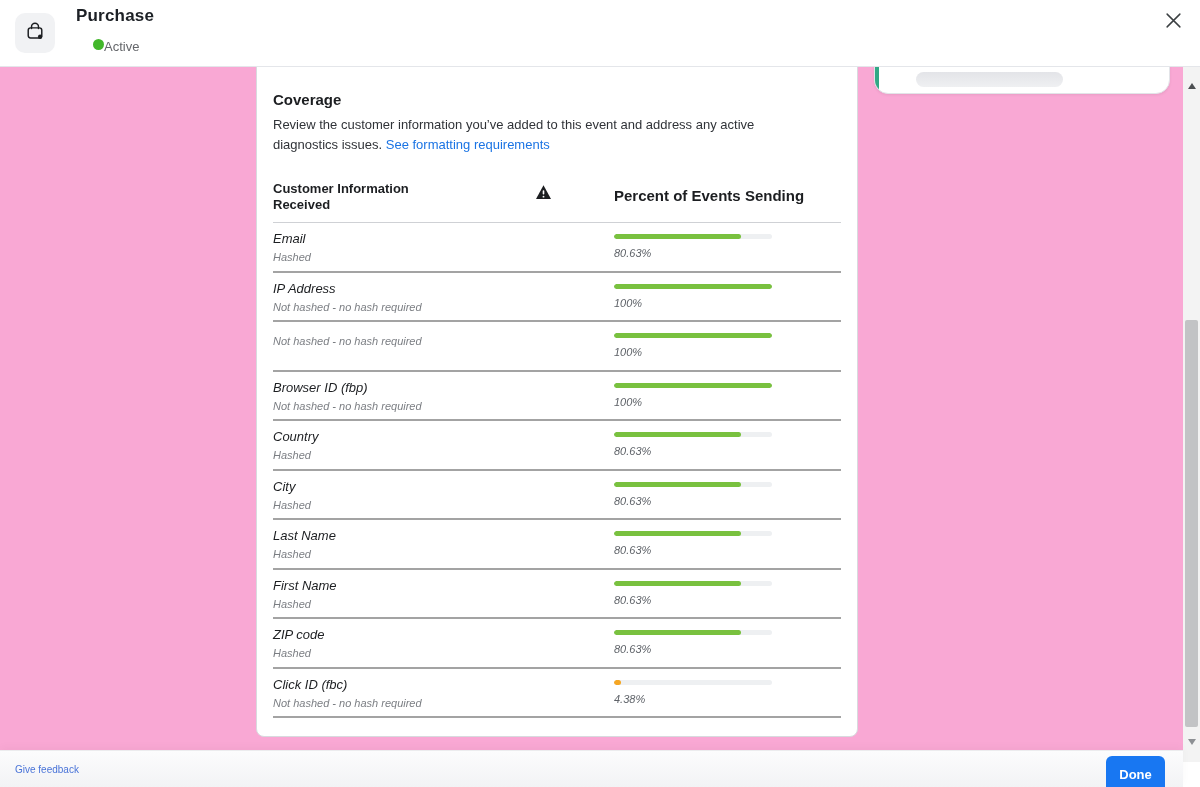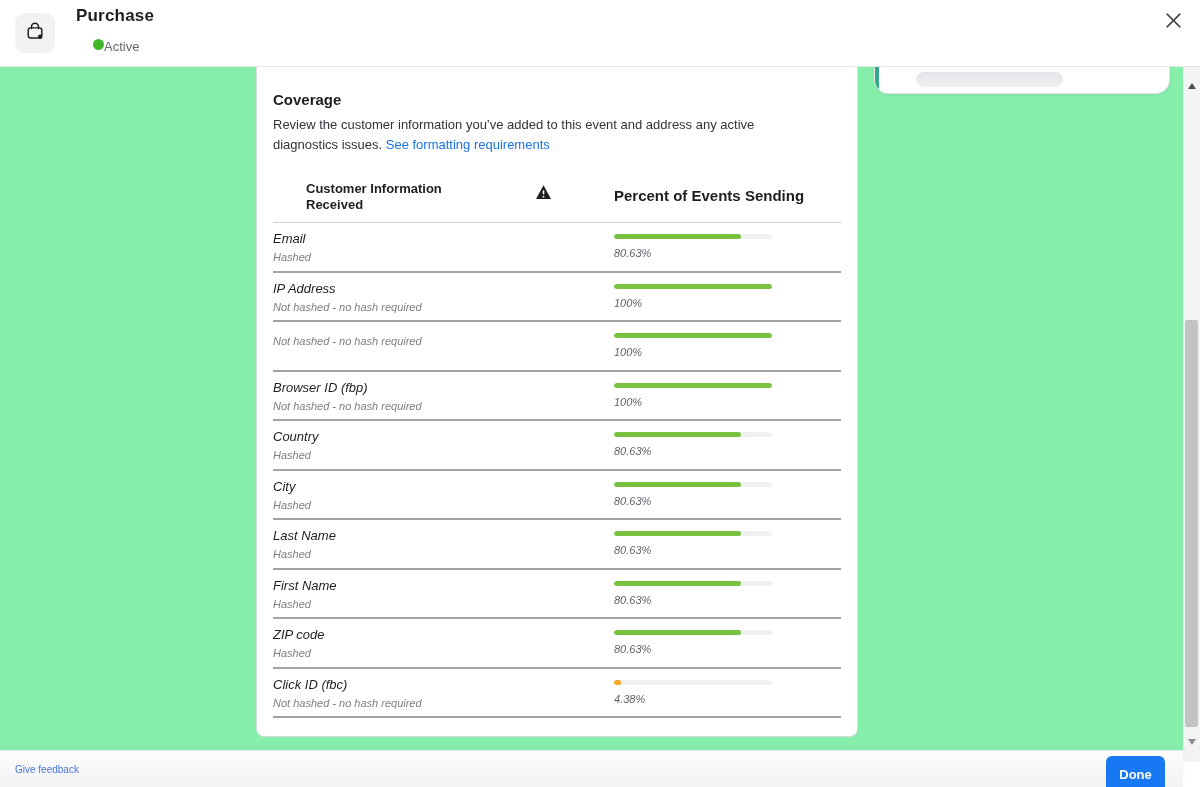--- a/index.html
+++ b/index.html
@@ -34,42 +34,42 @@
   .status-text { font-size: 13px; color: #65676b; }
   .close-btn {
     position: absolute; right: 16px; top: 11px; width: 22px; height: 22px;
     display: flex; align-items: center; justify-content: center; cursor: pointer;
     background: none; border: none;
   }
 
   
   .scroll-region {
     position: absolute; top: 67px; left: 0; right: 17px; bottom: 37px;
-    background: #86efac; overflow: hidden;
+    background: #f9a8d4; overflow: hidden;
   }
 
   
   .coverage-card {
     position: absolute; left: 256px; top: -24px; bottom: 13px; width: 602px;
     background: #fff; border: 1px solid #d8dade; border-radius: 8px;
     padding: 47px 16px 0 16px; overflow: hidden;
   }
   .coverage-title { font-size: 15px; font-weight: bold; color: #1c1e21; }
   .coverage-desc {
     font-size: 13px; line-height: 20px; color: #303338;
     max-width: 545px; margin-top: 7px;
   }
   .coverage-link { color: #1b74e4; text-decoration: none; cursor: pointer; }
 
   .thead {
     display: flex; margin-top: 26px;
     border-bottom: 1px solid #cfd1d5; padding-bottom: 9px;
   }
   .th1 { width: 341px; position: relative; }
-  .th1-label { display: block; width: 180px; font-size: 13px; font-weight: bold; line-height: 16px; margin-left: 33px; }
+  .th1-label { display: block; width: 180px; font-size: 13px; font-weight: bold; line-height: 16px; }
   .warning-wrap { position: absolute; left: 263px; top: 4px; }
   .th2 { font-size: 15px; font-weight: bold; padding-top: 6px; text-align: center; }
 
   .row { display: flex; height: 49.5px; border-bottom: 2px solid #a3a3a3; padding-top: 8px; font-style: italic; }
   .row-left { width: 341px; }
   .row-name { font-size: 13px; color: #1c1e21; }
   .row-sub { font-size: 11px; color: #7b7e83; margin-top: 5px; }
   .row-right { padding-top: 3px; }
   .progress-track { width: 158px; height: 5px; background: #eef0f2; border-radius: 3px; overflow: hidden; }
   .progress-fill { height: 5px; border-radius: 3px; }

